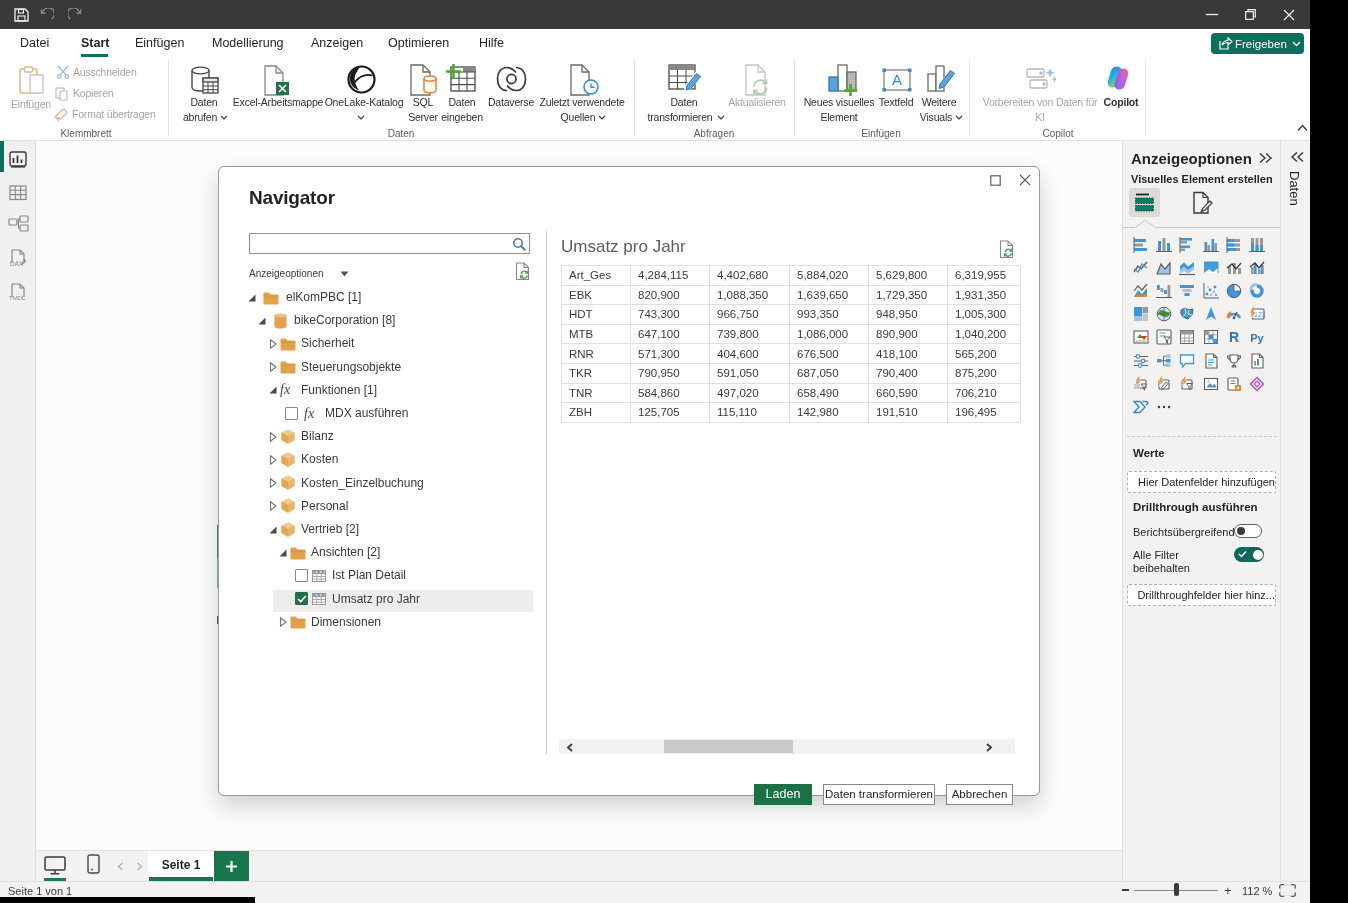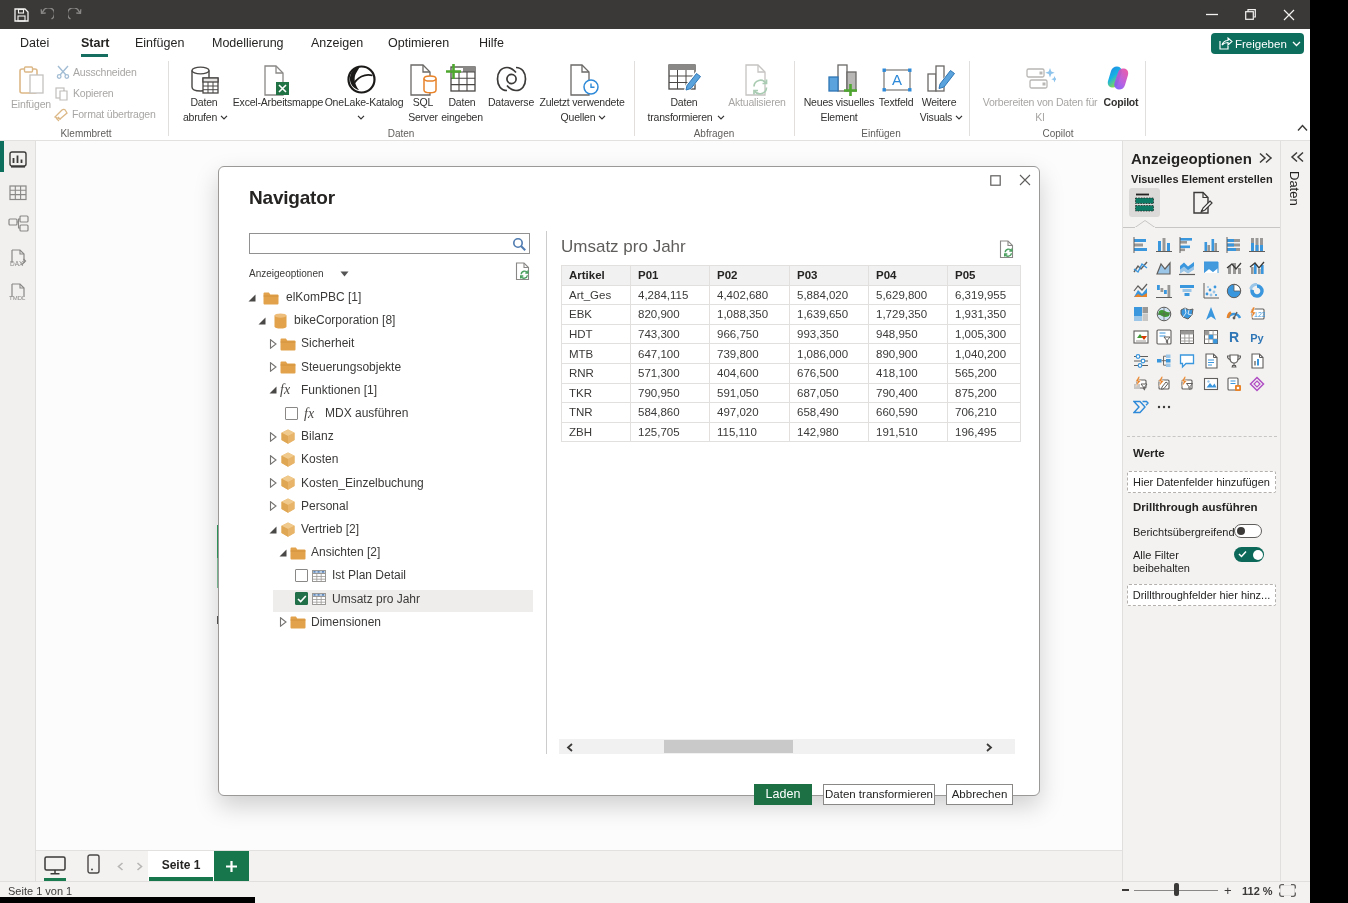--- a/index.html
+++ b/index.html
@@ -43,21 +43,21 @@
 
 .btn { position:absolute; height:21px; font-size:12.5px; text-align:center; line-height:19px; }
 .btn.primary { background:#1d7044; color:#fff; border:1px solid #1d7044; }
 .btn.sec { background:#fff; color:#252423; border:1px solid #8a8886; }
 
 #hscroll { position:absolute; left:340px; top:572px; width:456px; height:15px; background:#f1f1f1; }
 #hthumb { position:absolute; left:105px; top:1px; width:129px; height:13px; background:#c9c9c9; }
 .btn { white-space:nowrap; }
 .tw { position:absolute; font-size:12px; color:#3b3a39; white-space:nowrap; }
 .chk { position:absolute; width:13px; height:13px; border:1px solid #8a8886; background:#fff; border-radius:1px; }
-.dashbox { position:absolute; left:4px; width:149px; height:22px; border:1px dashed #b3b0ad; border-radius:2px; background:#fff; font-size:11px; color:#252423; text-align:center; line-height:21px; white-space:nowrap; overflow:hidden; }
+.dashbox { position:absolute; left:4px; width:149px; height:22px; border:1px dashed #b3b0ad; border-radius:2px; background:#fff; font-size:11px; color:#252423; text-align:right; line-height:21px; white-space:nowrap; overflow:hidden; }
 </style></head>
 <body>
 <div id="app">
   <div id="titlebar">
   <svg class="abs" style="left:14px;top:8px;" width="15" height="14" viewBox="0 0 15 14">
         <path d="M1 1 H11 L14 4 V13 H1 Z" fill="none" stroke="#f3f2f1" stroke-width="1.3"></path>
         <rect x="4" y="8" width="7" height="5" fill="none" stroke="#f3f2f1" stroke-width="1.1"></rect>
         <rect x="4.5" y="1.5" width="5" height="3.5" fill="none" stroke="#f3f2f1" stroke-width="1.1"></rect>
       </svg>
   <svg class="abs" style="left:40px;top:8px;" width="14" height="13" viewBox="0 0 14 13">
@@ -615,21 +615,21 @@
   <svg class="abs" style="left:189px;top:9px;" width="13" height="13" viewBox="0 0 13 13">
         <path d="M6.5 1 V12 M1 6.5 H12" stroke="#fff" stroke-width="2.2"></path>
       </svg>
   </div>
   <div id="statusbar">
   <div class="abs" style="left:8px;top:3px;font-size:11px;color:#3b3a39;">Seite 1 von 1</div>
   <div class="abs" style="left:1122px;top:7px;width:7px;height:2px;background:#3b3a39;"></div>
   <div class="abs" style="left:1134px;top:7.6px;width:84px;height:1.4px;background:#8a8886;"></div>
   <div class="abs" style="left:1174px;top:1px;width:5px;height:13px;background:#3b3a39;border-radius:2px;"></div>
   <div class="abs" style="left:1224px;top:1px;font-size:13px;color:#3b3a39;">+</div>
-  <div class="abs" style="left:1242px;top:3px;font-size:11px;color:#3b3a39;font-weight:bold;">112&nbsp;%</div>
+  <div class="abs" style="left:1242px;top:3px;font-size:11px;color:#3b3a39;">112&nbsp;%</div>
   <svg class="abs" style="left:1279px;top:2px;" width="17" height="13" viewBox="0 0 17 13">
         <rect x="0.7" y="0.7" width="15.6" height="11.6" rx="2" fill="none" stroke="#605e5c" stroke-width="1.3"></rect>
         <path d="M5 0.7 h7 M5 12.3 h7" stroke="#f3f2f1" stroke-width="1.5"></path>
         <path d="M0.7 4.5 v4 M16.3 4.5 v4" stroke="#f3f2f1" stroke-width="1.5"></path>
       </svg>
   </div>
   <div id="dialog">
     <div class="dlg-title">Navigator</div>
     <div id="searchbox"></div>
     <div class="abs" style="left:30px;top:101px;font-size:10px;color:#3b3a39;">Anzeigeoptionen</div>
@@ -789,28 +789,20 @@
     <table class="prev" style="left:342px;top:98px;">
       <colgroup>
           <col style="width:69px">
           <col style="width:79px">
           <col style="width:80px">
           <col style="width:79px">
           <col style="width:79px">
           <col style="width:73px">
         </colgroup>
       <tbody>
-          <tr>
-            <th>Artikel</th>
-            <th>P01</th>
-            <th>P02</th>
-            <th>P03</th>
-            <th>P04</th>
-            <th>P05</th>
-          </tr>
       <tr>
             <td>Art_Ges</td>
             <td>4,284,115</td>
             <td>4,402,680</td>
             <td>5,884,020</td>
             <td>5,629,800</td>
             <td>6,319,955</td>
           </tr>
       <tr>
             <td>EBK</td>

